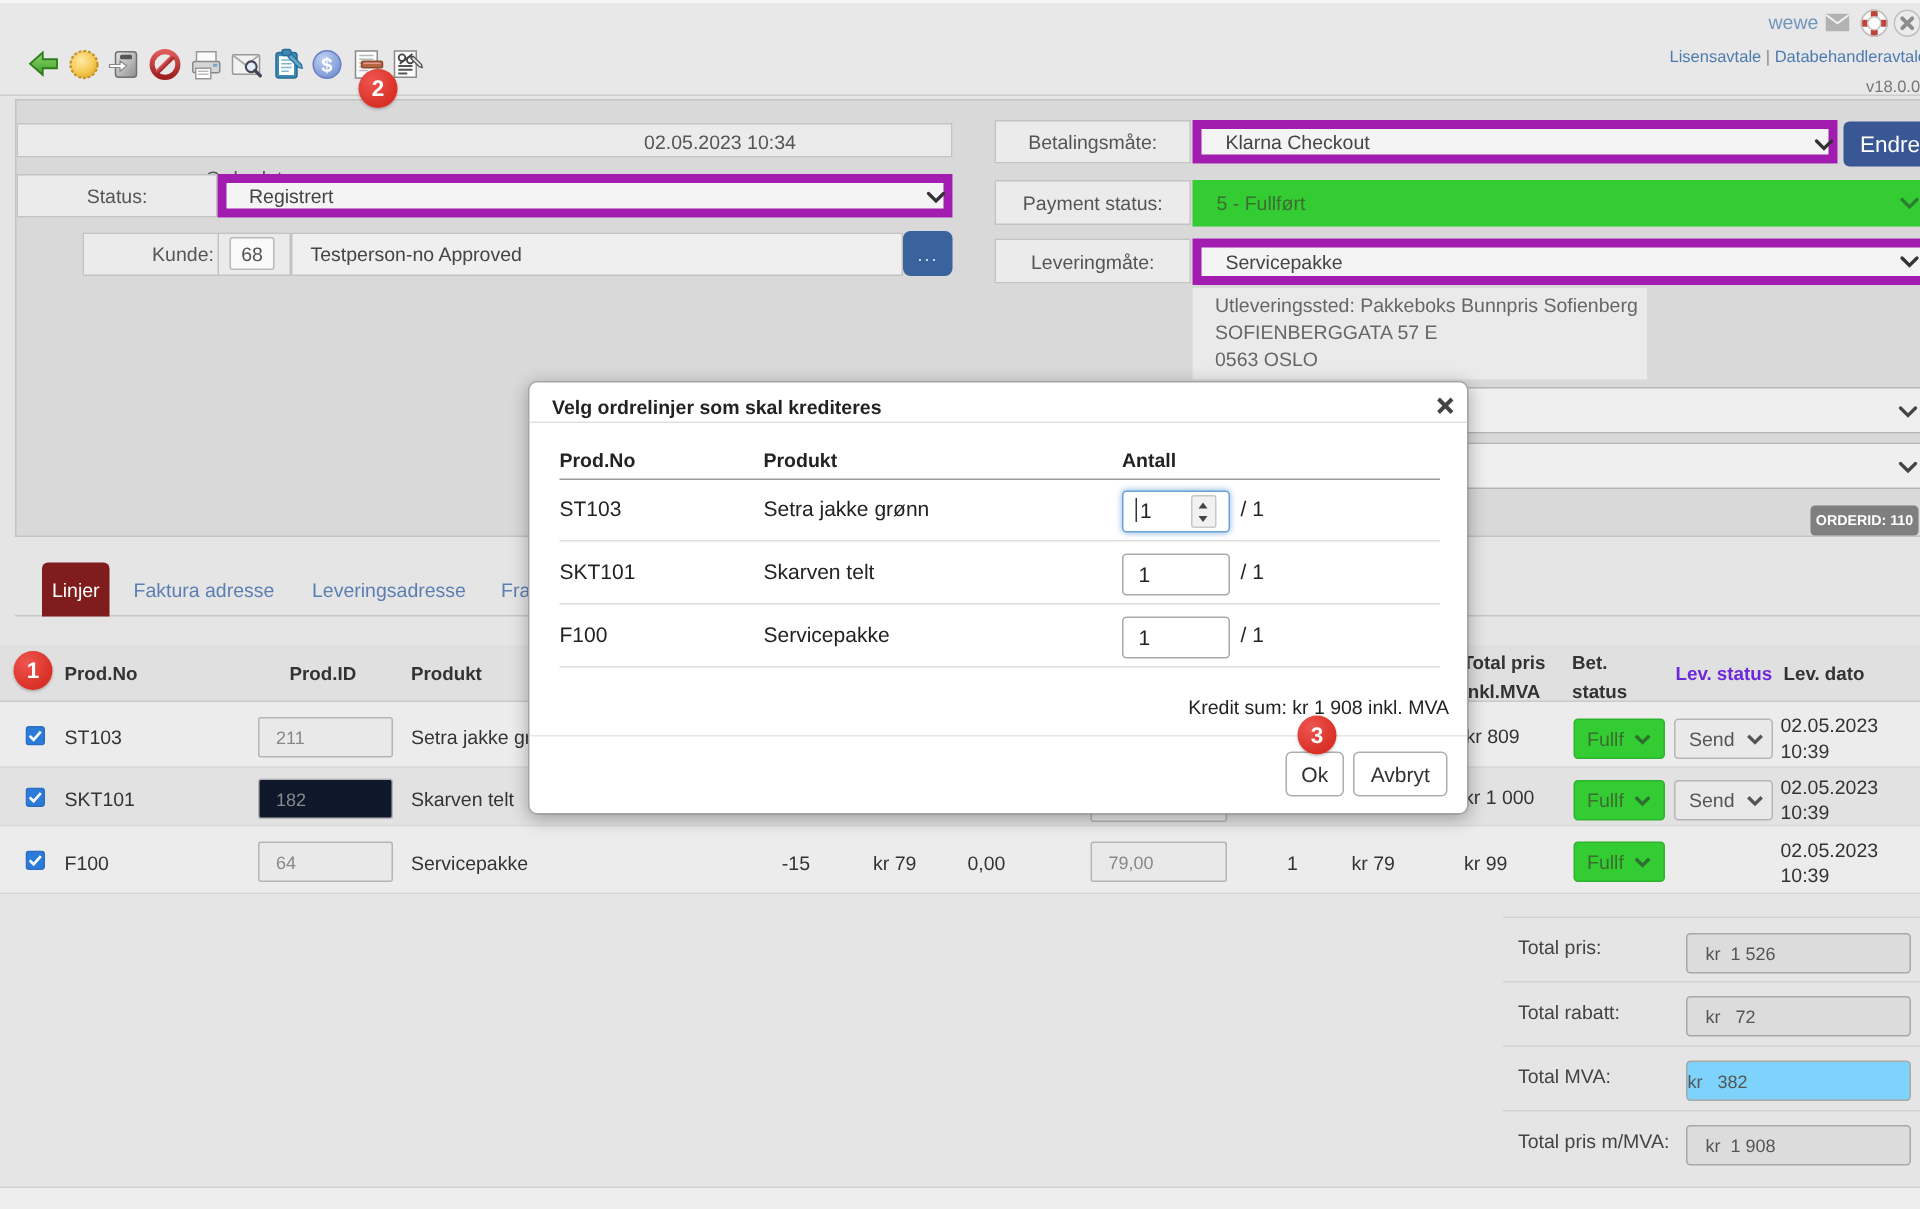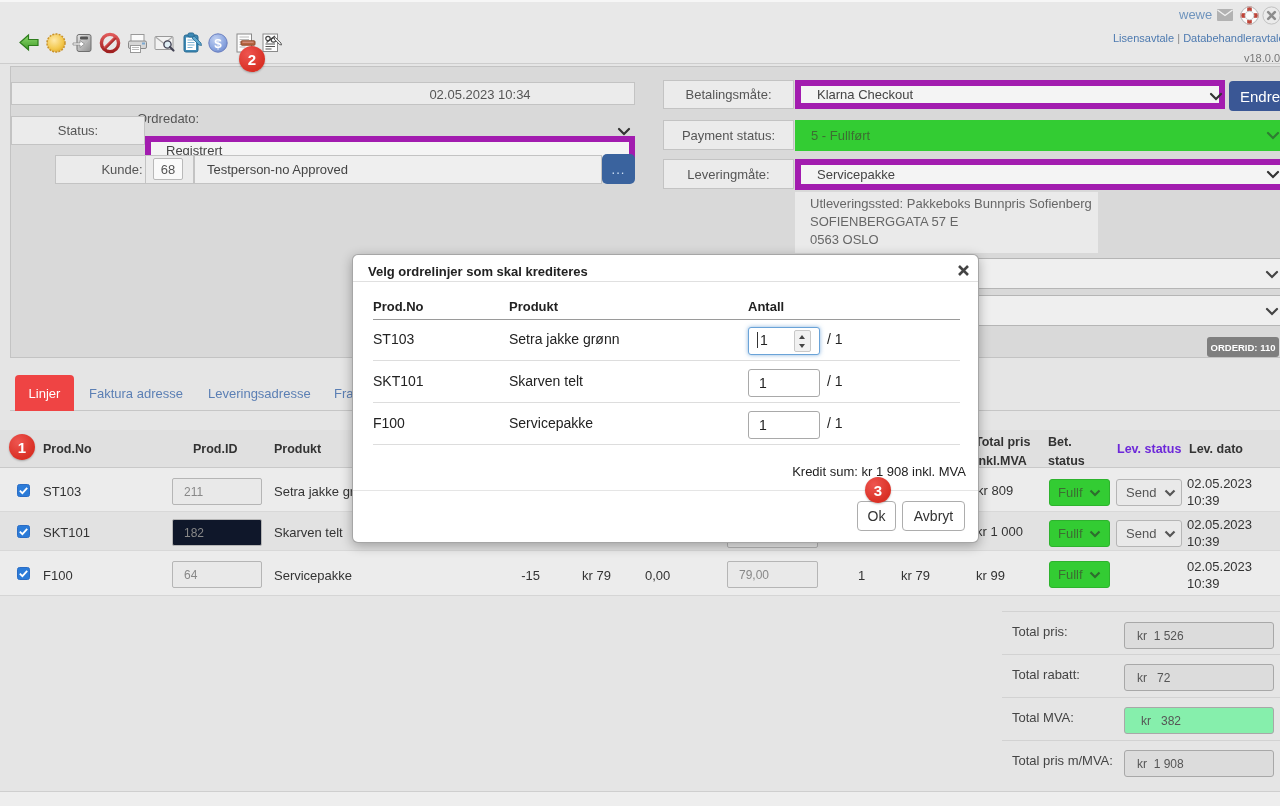--- a/index.html
+++ b/index.html
@@ -132,21 +132,21 @@
 <div class="abs" style="left:1113px;top:32px;color:#4d7ab0;font-size:11px;white-space:nowrap;">Lisensavtale <span style="color:#888;">|</span> Databehandleravtale</div>
 <div class="abs" style="left:1244px;top:52px;color:#777;font-size:11px;white-space:nowrap;">v18.0.0</div>
 
 <div class="abs" style="left:10px;top:66px;width:1280px;height:292px;background:#d9d9d9;border:1px solid #c3c3c3;border-right:none;"></div>
 
 <div class="abs lbox" style="left:11px;top:82px;width:624px;height:23px;">
   <span style="position:absolute;left:0;top:4px;width:312px;text-align:center;margin-top:24px;">Ordredato:</span>
   <span style="position:absolute;left:312px;top:4px;width:312px;text-align:center;">02.05.2023 10:34</span>
 </div>
 <div class="abs lbox" style="left:11px;top:116px;width:134px;height:29px;">Status:</div>
-<div class="abs sel" style="left:145px;top:116px;width:490px;height:29px;padding-left:15px;margin-top:20px;">Registrert</div>
+<div class="abs sel" style="left:145px;top:116px;width:490px;height:29px;padding-left:15px;">Registrert</div>
 <svg class="chev" style="left:617px;top:127px;" width="14" height="9">
     <path d="M2 2 L7 7 L12 2" stroke="#333" stroke-width="2.2" fill="none" stroke-linecap="round"></path>
   </svg>
 
 <div class="abs lbox" style="left:11px;top:155px;width:134px;height:29px;margin-left:44px;">Kunde:</div>
 <div class="abs lbox" style="left:145px;top:155px;width:49px;height:29px;"></div>
 <div class="abs" style="left:153px;top:158px;width:30px;height:22px;background:#fafafa;border:1px solid #b9b9b9;border-radius:2px;color:#555;font-size:13px;display:flex;align-items:center;justify-content:center;">68</div>
 <div class="abs" style="left:194px;top:155px;width:408px;height:29px;background:#efefef;border:1px solid #c3c3c3;color:#444;font-size:13px;display:flex;align-items:center;padding-left:12px;">Testperson-no Approved</div>
 <div class="abs" style="left:602px;top:154px;width:33px;height:30px;background:#3a639e;border-radius:5px;color:#cfe0f5;font-size:13px;display:flex;align-items:center;justify-content:center;letter-spacing:1px;">...</div>
 
@@ -178,21 +178,21 @@
     <path d="M2 2 L7 7 L12 2" stroke="#444" stroke-width="2.2" fill="none" stroke-linecap="round"></path>
   </svg>
 <div class="abs" style="left:663px;top:295px;width:627px;height:31px;background:#efefef;border-top:1px solid #b5b5b5;border-bottom:1px solid #b5b5b5;"></div>
 <svg class="chev" style="left:1265px;top:307px;" width="14" height="9">
     <path d="M2 2 L7 7 L12 2" stroke="#444" stroke-width="2.2" fill="none" stroke-linecap="round"></path>
   </svg>
 
 <div class="abs" style="left:1207px;top:337px;width:72px;height:20px;background:#7f7f7f;border-radius:3px;color:#fff;font-size:9.5px;font-weight:bold;display:flex;align-items:center;justify-content:center;white-space:nowrap;">ORDERID: 110</div>
 
 <div class="abs" style="left:10px;top:410px;width:1270px;height:1px;background:#c6c6c6;"></div>
-<div class="abs" style="left:15px;top:375px;width:59px;height:36px;background:#ef4444;border-radius:4px 4px 0 0;color:#fff;font-size:13px;display:flex;align-items:center;justify-content:center;">Linjer</div>
+<div class="abs" style="left:28px;top:375px;width:45px;height:36px;background:#7f1d1d;border-radius:4px 4px 0 0;color:#fff;font-size:13px;display:flex;align-items:center;justify-content:center;">Linjer</div>
 <div class="abs" style="left:89px;top:386px;color:#5b7fb4;font-size:13px;">Faktura adresse</div>
 <div class="abs" style="left:208px;top:386px;color:#5b7fb4;font-size:13px;">Leveringsadresse</div>
 <div class="abs" style="left:334px;top:386px;color:#5b7fb4;font-size:13px;">Frakt</div>
 
 <div class="abs" style="left:0px;top:430px;width:1280px;height:38px;background:#e0e0e0;border-bottom:1px solid #c9c9c9;"></div>
 <div class="abs" style="left:43px;top:442px;font-size:12.5px;font-weight:bold;color:#333;">Prod.No</div>
 <div class="abs" style="left:173px;top:442px;font-size:12.5px;font-weight:bold;color:#333;margin-left:20px;">Prod.ID</div>
 <div class="abs" style="left:274px;top:442px;font-size:12.5px;font-weight:bold;color:#333;">Produkt</div>
 <div class="abs" style="left:975px;top:433px;font-size:12.5px;font-weight:bold;color:#333;line-height:19px;">Total pris<br>inkl.MVA</div>
 <div class="abs" style="left:1048px;top:433px;font-size:12.5px;font-weight:bold;color:#333;line-height:19px;">Bet.<br>status</div>
@@ -261,21 +261,21 @@
 <div class="abs" style="left:1002px;top:697px;width:278px;height:1px;background:#d2d2d2;"></div>
 <div class="abs" style="left:1002px;top:740px;width:278px;height:1px;background:#d2d2d2;"></div>
 
 <div class="abs" style="left:1012px;top:624px;font-size:13px;color:#444;">Total pris:</div>
 <div class="abs" style="left:1124px;top:622px;width:150px;height:27px;background:#dcdcdc;border:1px solid #a8a8a8;border-radius:3px;color:#555;font-size:12px;display:flex;align-items:center;padding-left:12px;">kr&nbsp;&nbsp;1&nbsp;526</div>
 
 <div class="abs" style="left:1012px;top:667px;font-size:13px;color:#444;">Total rabatt:</div>
 <div class="abs" style="left:1124px;top:664px;width:150px;height:27px;background:#dcdcdc;border:1px solid #a8a8a8;border-radius:3px;color:#555;font-size:12px;display:flex;align-items:center;padding-left:12px;">kr&nbsp;&nbsp;&nbsp;72</div>
 
 <div class="abs" style="left:1012px;top:710px;font-size:13px;color:#444;">Total MVA:</div>
-<div class="abs" style="left:1124px;top:707px;width:150px;height:27px;background:#86efac;border:1px solid #a8a8a8;border-radius:3px;color:#555;font-size:12px;display:flex;align-items:center;padding-left:16px;">kr&nbsp;&nbsp;&nbsp;382</div>
+<div class="abs" style="left:1124px;top:707px;width:150px;height:27px;background:#7dd3fc;border:1px solid #a8a8a8;border-radius:3px;color:#555;font-size:12px;display:flex;align-items:center;padding-left:0;">kr&nbsp;&nbsp;&nbsp;382</div>
 
 <div class="abs" style="left:1012px;top:753px;font-size:13px;color:#444;">Total pris m/MVA:</div>
 <div class="abs" style="left:1124px;top:750px;width:150px;height:27px;background:#dcdcdc;border:1px solid #a8a8a8;border-radius:3px;color:#555;font-size:12px;display:flex;align-items:center;padding-left:12px;">kr&nbsp;&nbsp;1&nbsp;908</div>
 
 <div class="abs" style="left:0;top:791px;width:1280px;height:15px;background:#eeeeee;border-top:1px solid #cfcfcf;"></div>
 
 <div class="abs" style="left:352px;top:254px;width:627px;height:289px;background:#fff;border:1px solid rgba(0,0,0,.35);border-radius:6px;box-shadow:0 3px 12px rgba(0,0,0,.3);z-index:50;">
 
   <div style="position:absolute;left:0;top:0;width:100%;height:27px;border-bottom:1px solid #e0e0e0;"></div>
   <div style="position:absolute;left:15px;top:9px;font-size:13px;font-weight:bold;color:#222;">Velg ordrelinjer som skal krediteres</div>

